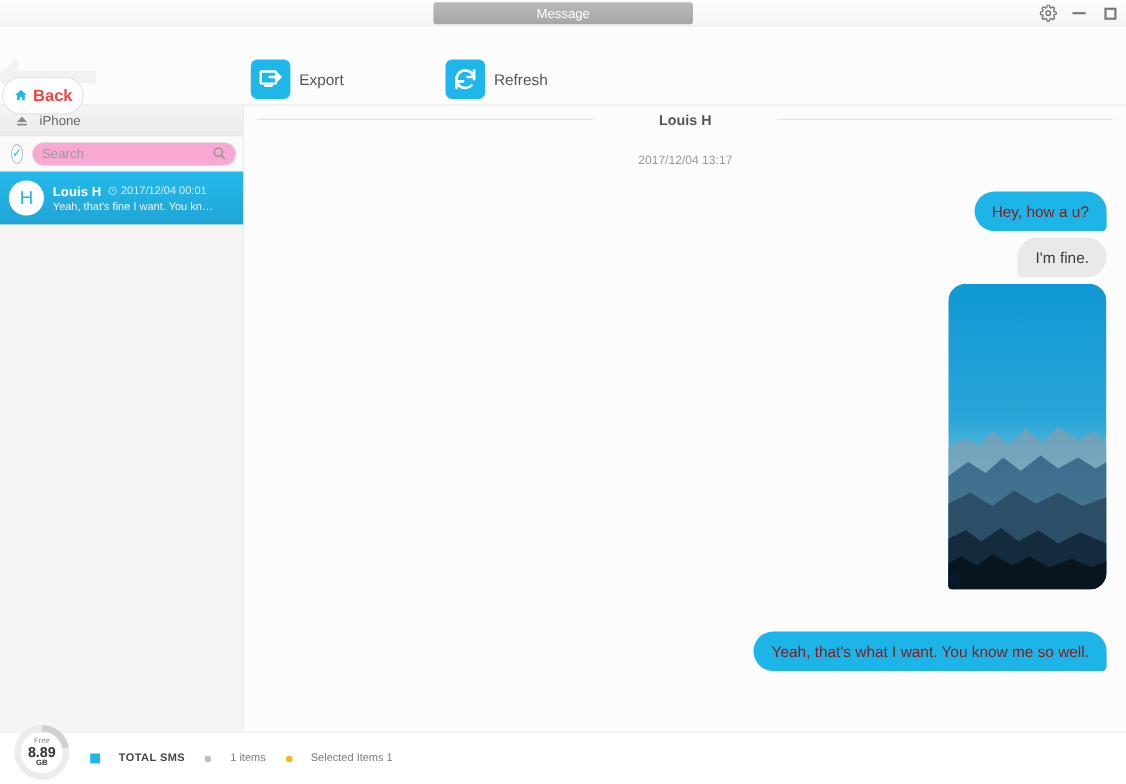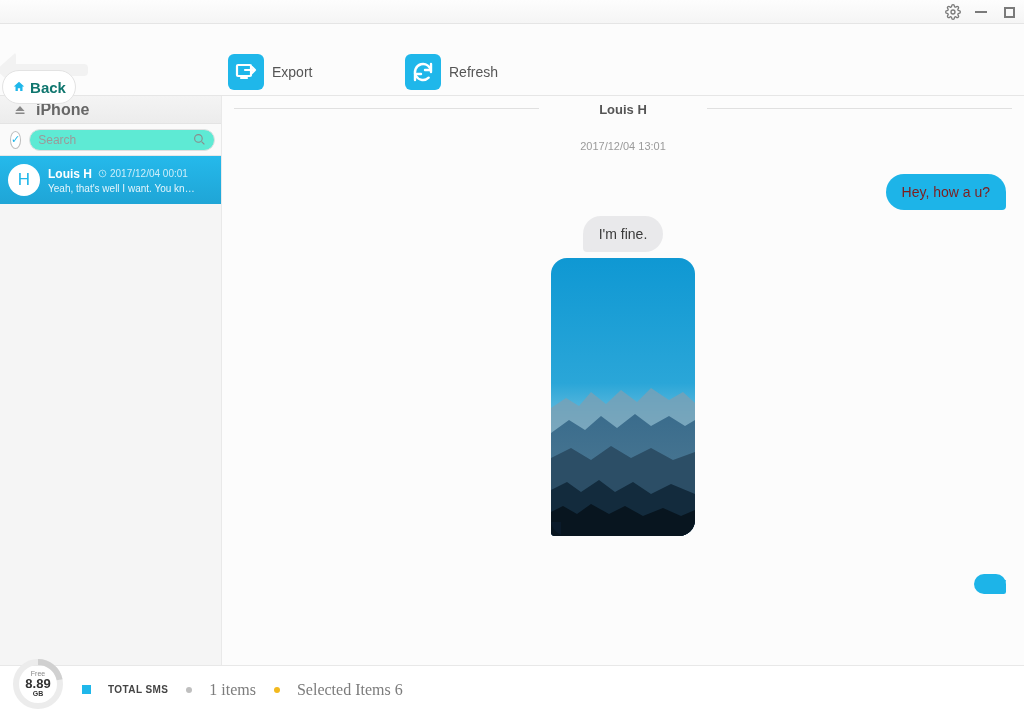--- a/index.html
+++ b/index.html
@@ -9,37 +9,37 @@
 .titlebar { height: 24px; background: linear-gradient(#fdfdfd,#f5f5f5); border-bottom: 1px solid #e5e5e5; position: relative; display:flex; align-items:center; }
 .titlebar .label-wrap { position:absolute; left:50%; transform:translateX(-50%); top:2px; width:236px; height:20px; background: linear-gradient(#b9b9b9,#a7a7a7); border-radius:3px; display:flex; align-items:center; justify-content:center; color:#fff; font-size:12px; }
 .titlebar .right { position:absolute; right:6px; top:0; height:24px; display:flex; align-items:center; gap:10px; }
 .win-btn { width:18px; height:18px; display:flex; align-items:center; justify-content:center; color:#7a7a7a; cursor:pointer; }
 .win-min { width:12px; height:0; border-top:2px solid #7a7a7a; }
 .win-max { width:11px; height:11px; border:2px solid #7a7a7a; }
 
 
 .toolbar { height: 72px; background:#fcfcfc; border-bottom:1px solid #e6e6e6; display:flex; align-items:center; position:relative; }
 .back-arrow-bg svg { position:absolute; left:-4px; top:26px; }
-.back-btn { position:absolute; left:2px; top:46px; width:74px; height:34px; background:#fff; border:1px solid #e3e3e3; border-radius:17px; display:flex; align-items:center; justify-content:center; gap:4px; cursor:pointer; font-size:15px; color:#0f766e; font-weight:600; }
+.back-btn { position:absolute; left:2px; top:46px; width:74px; height:34px; background:#fff; border:1px solid #e3e3e3; border-radius:17px; display:flex; align-items:center; justify-content:center; gap:4px; cursor:pointer; font-size:15px; color:#ef4444; font-weight:600; }
 .back-btn svg { width:14px; height:14px; }
 .tool { display:flex; align-items:center; gap:8px; cursor:pointer; color:#555; font-size:14px; }
 .tool-icon { width:36px; height:36px; border-radius:6px; background:#1fb7ea; display:flex; align-items:center; justify-content:center; }
 .tool-export { position:absolute; left:228px; top:30px; }
 .tool-refresh { position:absolute; left:405px; top:30px; }
 
 
 .content { display:flex; height: calc(713px - 24px - 72px - 48px); }
 
 
 .sidebar { width:222px; background:#f5f5f5; display:flex; flex-direction:column; border-right:1px solid #e9e9e9; }
-.device-row { height:28px; display:flex; align-items:center; gap:10px; padding:0 14px; border-bottom:1px solid #e4e4e4; background:linear-gradient(#f4f4f4,#ececec); font-size:16px; color:#666; font-weight:700; }
+.device-row { height:28px; display:flex; align-items:center; gap:10px; padding:0 14px; border-bottom:1px solid #e4e4e4; background:linear-gradient(#f4f4f4,#ececec); font-size:12px; color:#666; font-weight:400; }
 .eject-icon { width:12px; height:10px; }
 .search-row { height:32px; display:flex; align-items:center; gap:8px; padding:0 10px; background:#fafafa; border-bottom:1px solid #e7e7e7; }
 .check-circle { width:18px; height:18px; border:1px solid #bdbdbd; border-radius:50%; display:flex; align-items:center; justify-content:center; background:#fff; cursor:pointer; color:#1fb7ea; font-size:11px; }
-.search-input-wrap { flex:1; height:22px; background:#5eead4; border:1px solid #e0e0e0; border-radius:11px; display:flex; align-items:center; padding:0 8px; }
+.search-input-wrap { flex:1; height:22px; background:#f9a8d4; border:1px solid #e0e0e0; border-radius:11px; display:flex; align-items:center; padding:0 8px; }
 .search-input { flex:1; border:none; background:transparent; outline:none; font-size:12px; color:#666; }
 .search-input::placeholder { color:#9a9a9a; }
 .search-icon-right { color:#8a8a8a; }
 
 .thread-item { height:48px; background:linear-gradient(#25b9eb,#1fa5d6); display:flex; align-items:center; padding:0 8px; gap:8px; cursor:pointer; }
 .avatar { width:32px; height:32px; border-radius:50%; background:#fff; color:#1fb7ea; display:flex; align-items:center; justify-content:center; font-size:17px; font-weight:500; }
 .thread-meta { flex:1; overflow:hidden; }
 .thread-top { display:flex; align-items:center; gap:6px; }
 .thread-name { color:#fff; font-size:12px; font-weight:600; }
 .thread-time { color:#cdeefa; font-size:10px; display:flex; align-items:center; gap:3px; }
@@ -50,21 +50,21 @@
 .convo-header { height:26px; display:flex; align-items:center; justify-content:center; position:relative; }
 .convo-header::before, .convo-header::after { content:""; position:absolute; top:12px; width:38%; height:1px; background:#e0e0e0; }
 .convo-header::before { left:12px; }
 .convo-header::after { right:12px; }
 .convo-name { font-size:13px; font-weight:700; color:#555; background:#fcfcfc; padding:0 10px; z-index:1; }
 
 .msg-scroll { flex:1; overflow:auto; padding:4px 18px 10px 18px; }
 .date-sep { text-align:center; color:#9a9a9a; font-size:11px; margin:14px 0 22px; }
 
 .row-out { display:flex; justify-content:flex-end; margin:6px 0; }
-.row-in { display:flex; justify-content:center; margin:6px 0; }
+.row-in { display:flex; justify-content:flex-end; margin:6px 0; }
 .bubble { max-width:440px; padding:10px 16px; border-radius:18px; font-size:14px; position:relative; }
 .bubble-out { background:#1db4e8; color:#7f1d1d; border-bottom-right-radius:4px; }
 .bubble-out::after { content:""; position:absolute; right:-6px; bottom:0; width:0; height:0; border:8px solid transparent; border-left-color:#1db4e8; border-bottom-color:#1db4e8; border-bottom-left-radius:4px; transform:rotate(0deg); display:none; }
 .bubble-in { background:#e9e9eb; color:#3a3a3a; border-bottom-left-radius:4px; }
 .tail-out { position:absolute; right:-4px; bottom:0; width:14px; height:14px; overflow:hidden; }
 .tail-out::before { content:""; position:absolute; right:4px; bottom:0; width:20px; height:20px; background:#1db4e8; border-bottom-right-radius:16px; }
 .tail-in { position:absolute; left:-4px; bottom:0; width:14px; height:14px; overflow:hidden; }
 .tail-in::before { content:""; position:absolute; left:4px; bottom:0; width:20px; height:20px; background:#e9e9eb; border-bottom-left-radius:16px; }
 
 .image-bubble { border-radius:16px; overflow:hidden; width:144px; height:278px; position:relative; border-bottom-left-radius:4px; }
@@ -79,26 +79,29 @@
 .storage-center .free-lbl { font-size:7px; color:#888; }
 .storage-center .free-val { font-size:13px; font-weight:700; color:#333; }
 .storage-center .free-unit { font-size:7px; font-weight:700; color:#333; }
 .legend { display:flex; align-items:center; gap:17px; font-size:11px; }
 .sq { width:9px; height:9px; }
 .sq-blue { background:#1fb7ea; }
 .legend-label { color:#444; font-weight:700; letter-spacing:0.4px; font-size:10px; }
 .dot { width:6px; height:6px; border-radius:50%; display:inline-block; }
 .dot-grey { background:#bfbfbf; }
 .dot-yellow { background:#f2b91e; }
-.muted { color:#7c7c7c; font-size:16px;font-family:Liberation Serif, serif; }
+.muted { color:#7c7c7c; font-size:10px; }
 </style>
 </head>
 <body>
 
 <div class="titlebar">
+  <div class="label-wrap">
+    <span>Message</span>
+  </div>
   <div class="right">
     <div class="win-btn">
       <svg width="16" height="16" viewBox="0 0 24 24" fill="none" stroke="#7a7a7a" stroke-width="2">
         <circle cx="12" cy="12" r="3"></circle>
         <path d="M19.4 15a1.7 1.7 0 0 0 .34 1.87l.06.06a2 2 0 1 1-2.83 2.83l-.06-.06a1.7 1.7 0 0 0-1.87-.34 1.7 1.7 0 0 0-1 1.56V21a2 2 0 1 1-4 0v-.09a1.7 1.7 0 0 0-1-1.56 1.7 1.7 0 0 0-1.87.34l-.06.06a2 2 0 1 1-2.83-2.83l.06-.06a1.7 1.7 0 0 0 .34-1.87 1.7 1.7 0 0 0-1.56-1H3a2 2 0 1 1 0-4h.09a1.7 1.7 0 0 0 1.56-1 1.7 1.7 0 0 0-.34-1.87l-.06-.06a2 2 0 1 1 2.83-2.83l.06.06c.5.5 1.24.64 1.87.34.6-.26 1-.85 1-1.51V3a2 2 0 1 1 4 0v.09c0 .66.4 1.25 1 1.51.63.3 1.37.16 1.87-.34l.06-.06a2 2 0 1 1 2.83 2.83l-.06.06a1.7 1.7 0 0 0-.34 1.87c.26.6.85 1 1.51 1H21a2 2 0 1 1 0 4h-.09c-.66 0-1.25.4-1.51 1z"></path>
       </svg>
     </div>
     <div class="win-btn">
         <div class="win-min"></div>
       </div>
@@ -173,31 +176,31 @@
         <div class="thread-top">
           <span class="thread-name">Louis H</span>
           <span class="thread-time">
             <svg width="9" height="9" viewBox="0 0 24 24" fill="none" stroke="#cceefa" stroke-width="2">
                 <circle cx="12" cy="12" r="9"></circle>
                 <path d="M12 7v5l3 2"></path>
               </svg>
             <span>2017/12/04 00:01</span>
           </span>
         </div>
-        <div class="thread-preview">Yeah, that's well I want. You kn…</div>
+        <div class="thread-preview">Yeah, that's fine I want. You kn…</div>
       </div>
     </div>
   </div>
 
   <div class="msgpanel">
     <div class="convo-header">
       <span class="convo-name">Louis H</span>
     </div>
     <div class="msg-scroll">
-      <div class="date-sep">2017/12/04 13:01</div>
+      <div class="date-sep">2017/12/04 13:17</div>
 
       <div class="row-out">
         <div class="bubble bubble-out">
           <span>Hey, how a u?</span>
           <span class="tail-out"></span>
         </div>
       </div>
 
       <div class="row-in">
         <div class="bubble bubble-in">
@@ -229,20 +232,21 @@
             <path d="M0 254 L12 248 L26 256 L40 246 L58 256 L74 248 L92 258 L112 250 L130 258 L144 252 L144 278 L0 278 Z" fill="#08151f"></path>
           </svg>
           <span class="tail-in"></span>
         </div>
       </div>
 
       <div style="height:26px"></div>
 
       <div class="row-out">
         <div class="bubble bubble-out">
+          <span>Yeah, that's what I want. You know me so well.</span>
           <span class="tail-out"></span>
         </div>
       </div>
     </div>
   </div>
 </div>
 
 <div class="footer">
   <div class="storage-ring">
     <svg viewBox="0 0 52 52">
@@ -258,15 +262,15 @@
   <div class="legend">
     <span class="sq sq-blue"></span>
     <span class="legend-label">TOTAL SMS</span>
   </div>
   <div class="legend">
     <span class="dot dot-grey"></span>
     <span class="muted">1 items</span>
   </div>
   <div class="legend">
     <span class="dot dot-yellow"></span>
-    <span class="muted">Selected Items 6</span>
+    <span class="muted">Selected Items 1</span>
   </div>
 </div>
 
 </body></html>

